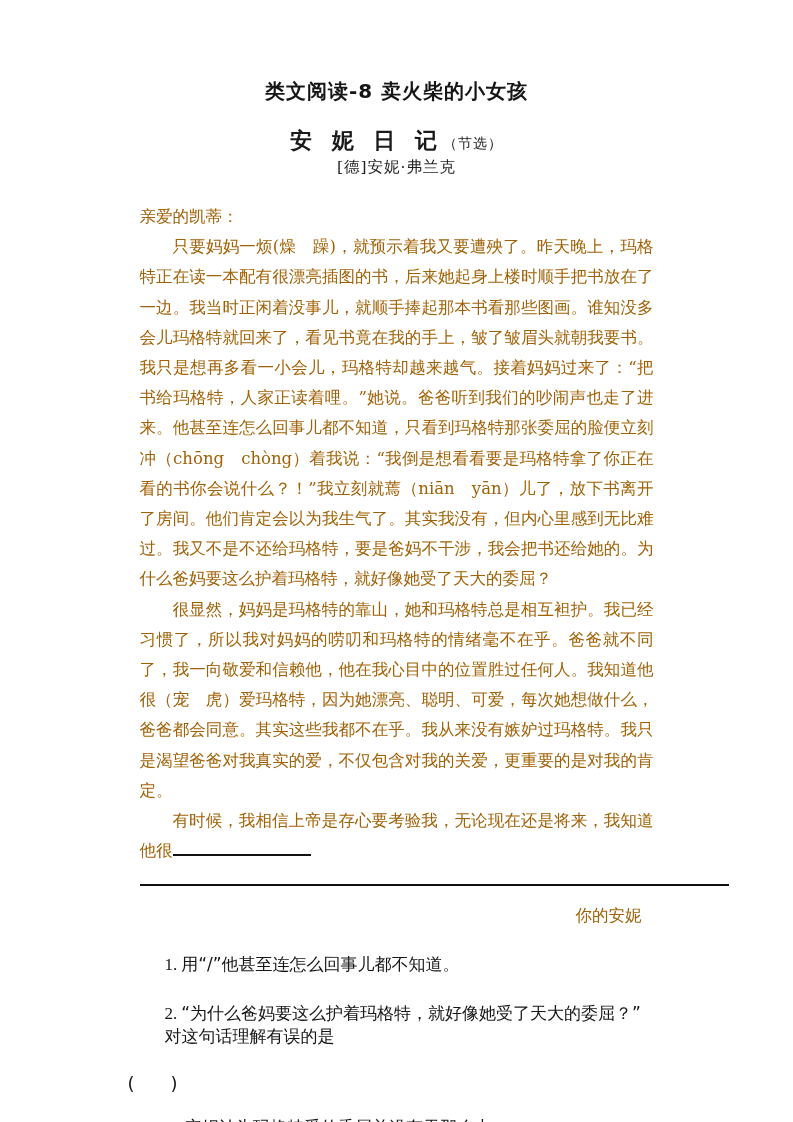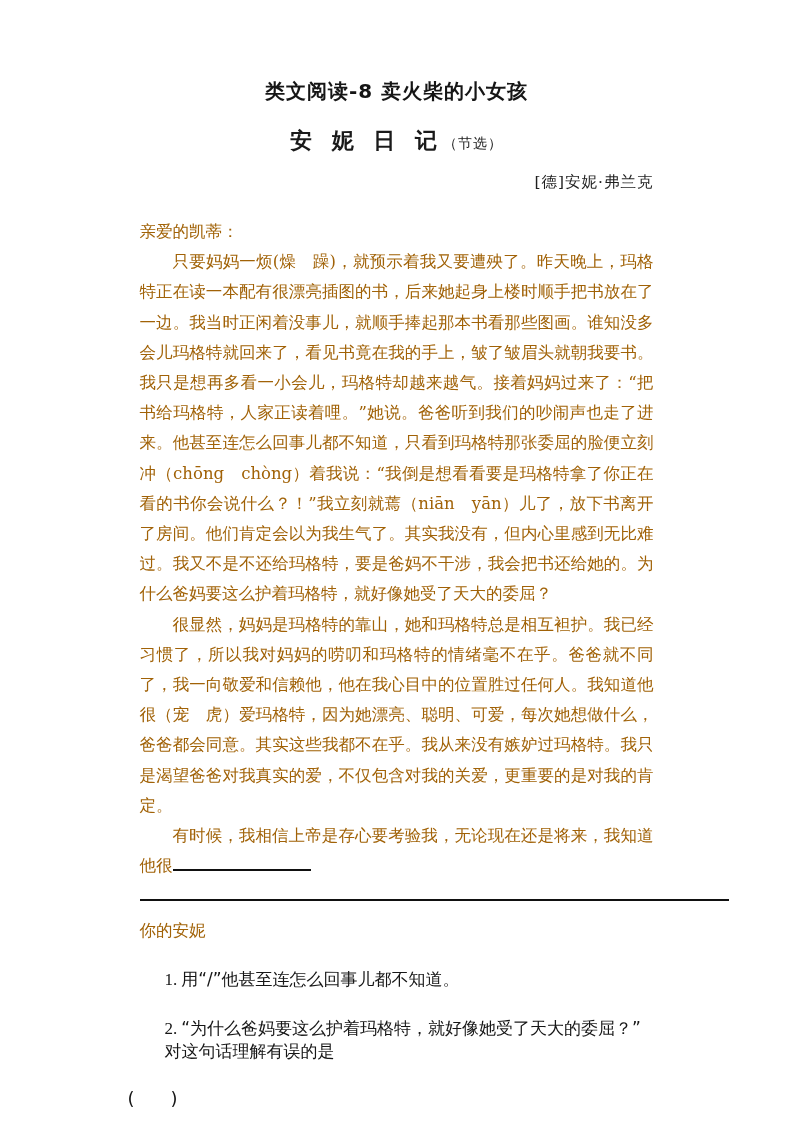--- a/index.html
+++ b/index.html
@@ -34,22 +34,22 @@
     font-size: 22px;
     font-weight: 700;
     letter-spacing: 6px;
   }
   .subtitle-note {
     font-size: 14px;
     font-weight: 500;
     letter-spacing: 1px;
   }
   .author-row {
-    text-align: right;
-    margin-top: 16px;
+    text-align: center;
+    margin-top: 1px;
     font-size: 15.5px;
     letter-spacing: 1px;
     color: #1f1f1f;
   }
   
   .letter {
     margin-top: 24px;
     font-size: 16.5px;
     line-height: 30.2px;
     text-align: justify;
@@ -69,21 +69,21 @@
     line-height: 30.2px;
   }
   .blank-full {
     display: inline-block;
     width: 624px;
     height: 1em;
     border-bottom: 2px solid #111;
     vertical-align: baseline;
   }
   .signature-row {
-    text-align: left;
+    text-align: right;
     padding-right: 12px;
     line-height: 30.2px;
     margin-top: 4px;
   }
   
   .questions {
     margin-top: 22px;
     font-family: "DejaVu Sans", "Liberation Sans", sans-serif;
     font-size: 17px;
     color: #161616;

